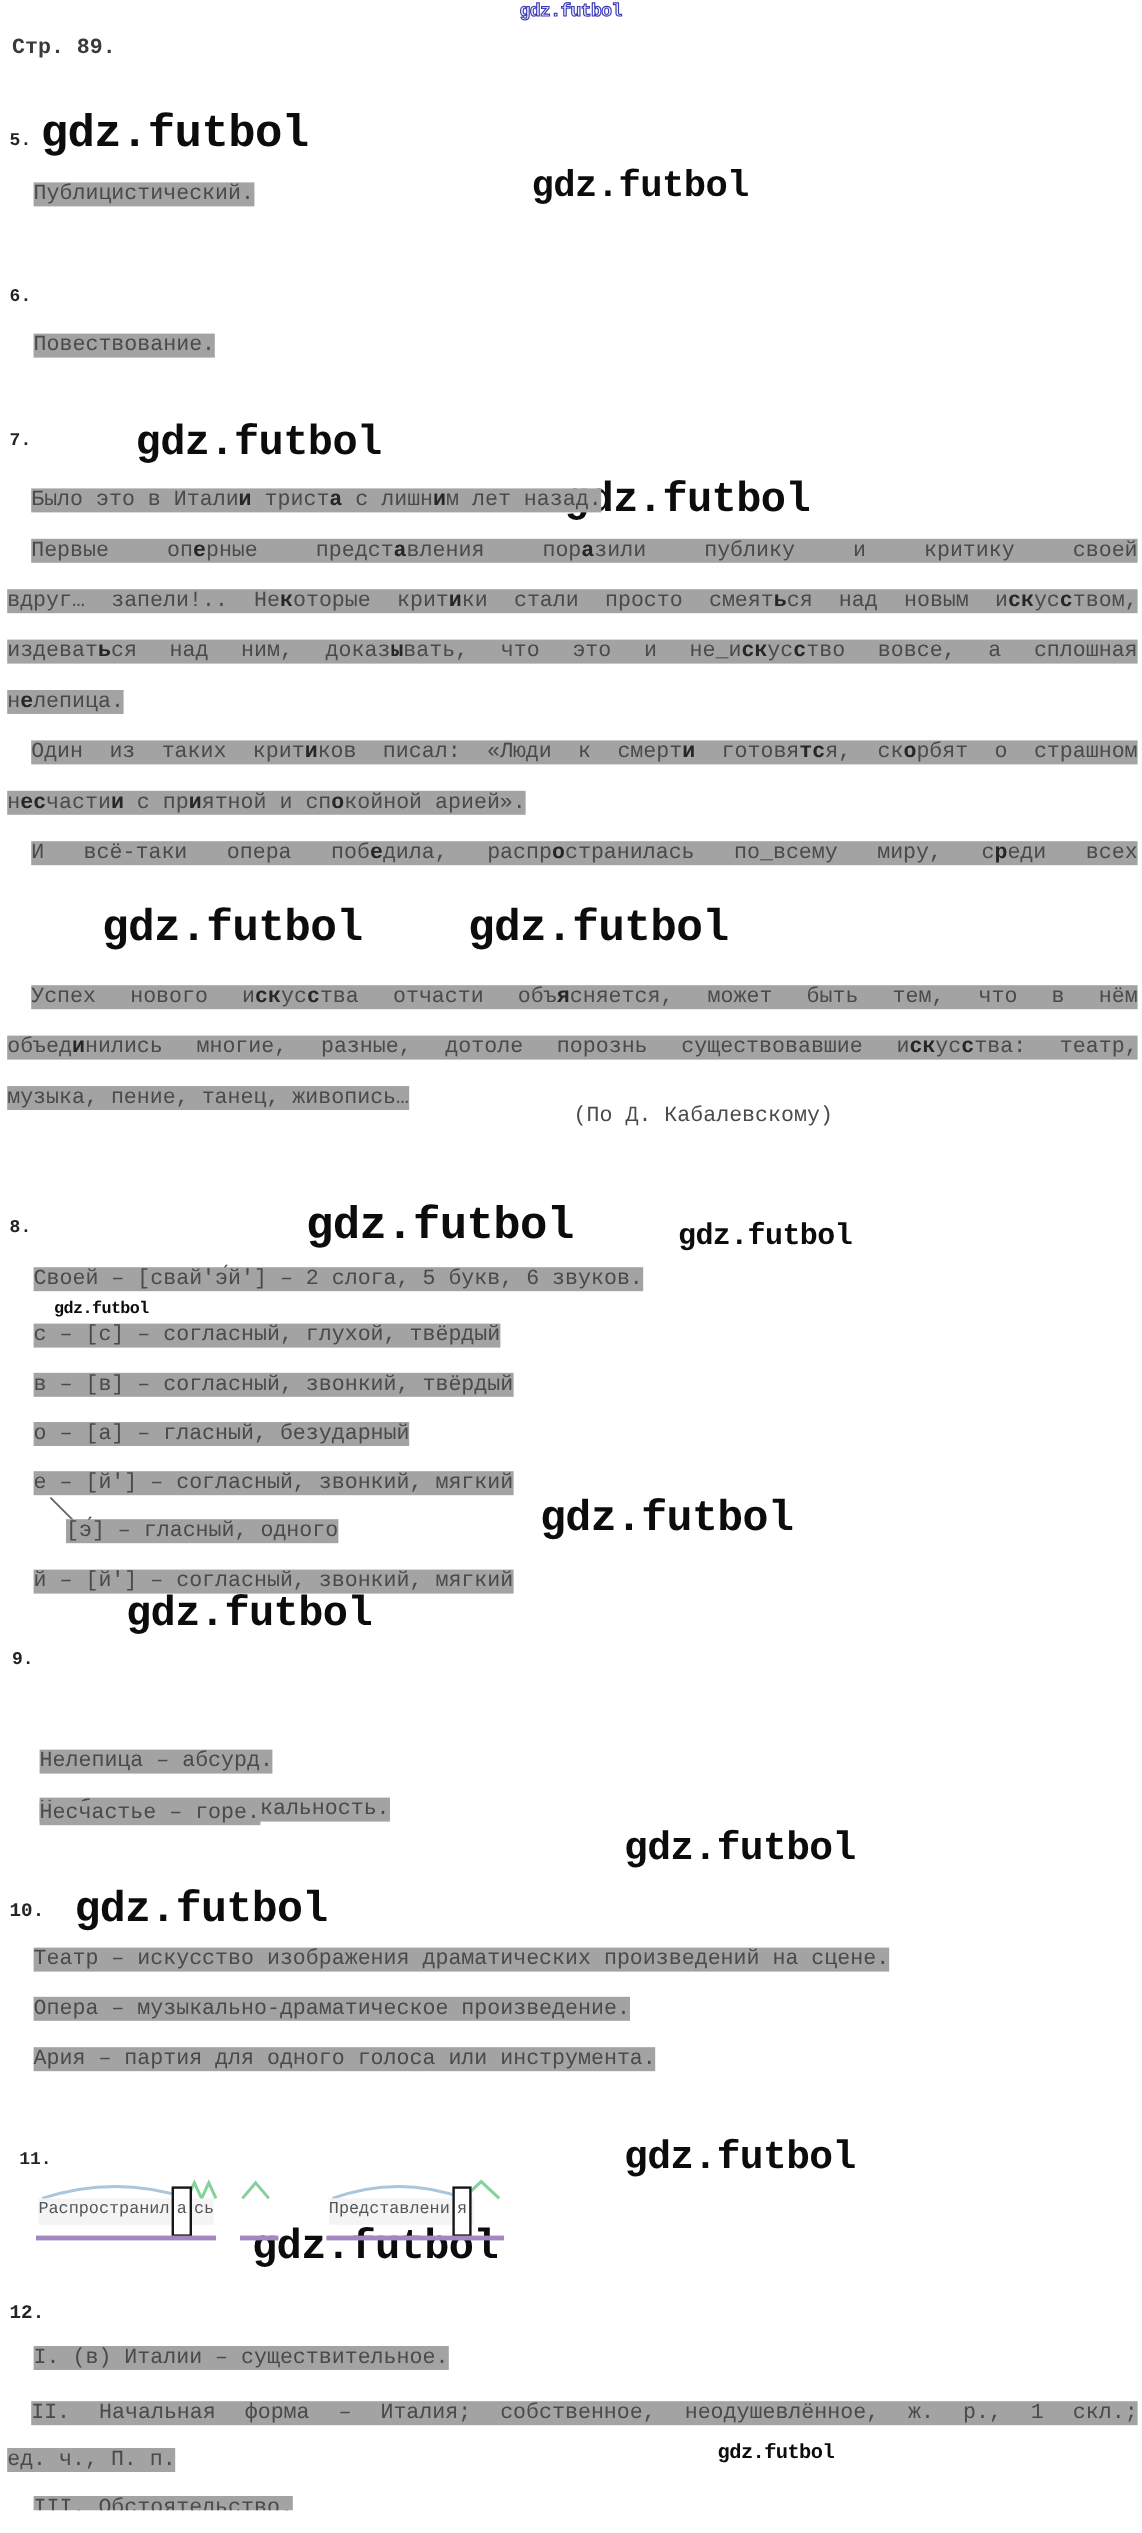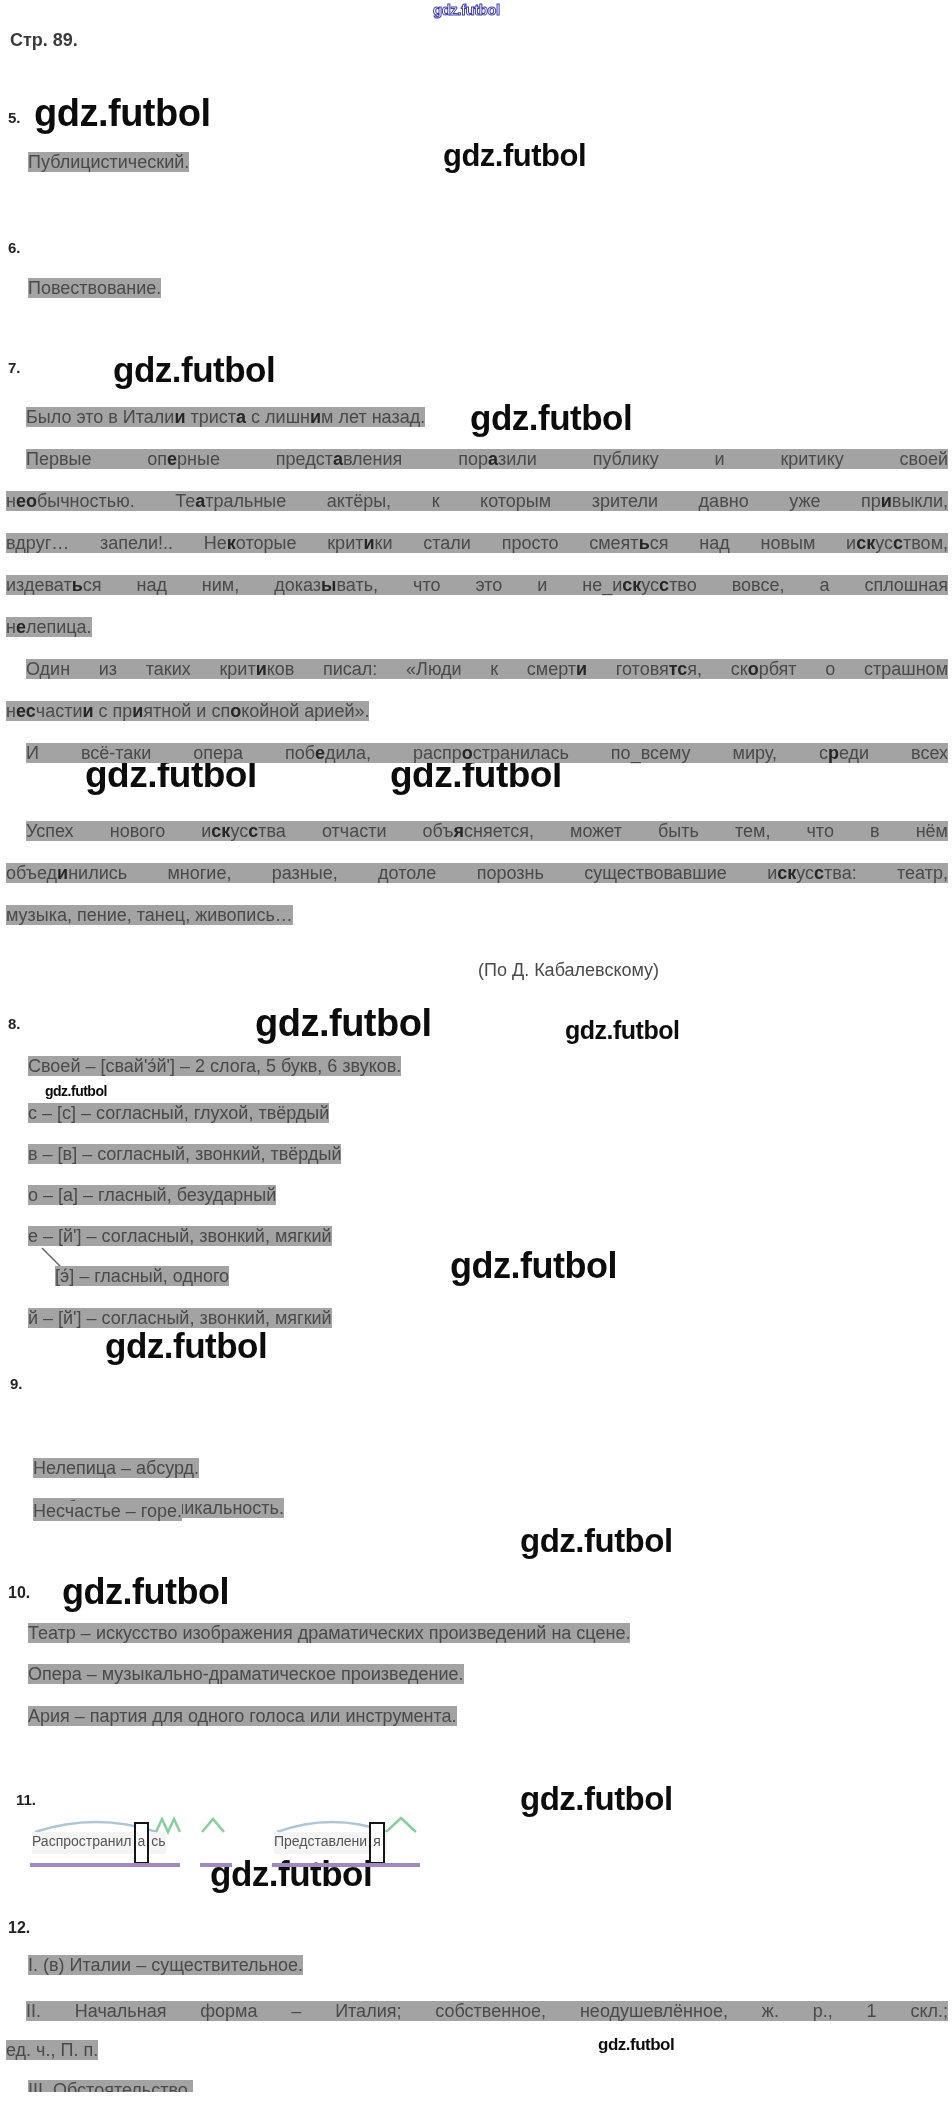--- a/index.html
+++ b/index.html
@@ -1,17 +1,17 @@
 <!DOCTYPE html>
 <html><head>
 <meta charset="utf-8">
 <style>
   html,body{margin:0;padding:0;background:#fff;}
   #page{position:relative;width:952px;height:2092px;background:#ffffff;overflow:hidden;
-        font-family:Liberation Sans, sans-serif;}
+        font-family:Liberation Mono, monospace;}
   .wm{position:absolute;font-weight:700;color:#0c0c0c;letter-spacing:-0.5px;white-space:nowrap;line-height:1;}
   .wm-outline{color:#ffffff;-webkit-text-stroke:1px #3d3db8;text-stroke:1px #3d3db8;}
   .num{position:absolute;font-weight:700;color:#242424;font-size:15px;line-height:1;}
   .txt{position:absolute;color:#4a4a4a;font-size:18px;white-space:nowrap;line-height:1.2;}
   .txt .bg,.line .bg{background:#a3a3a3;}
   b{font-weight:700;color:#262626;}
   .pagetitle{position:absolute;font-weight:700;color:#3a3a3a;font-size:18px;}
   .flow{position:absolute;left:6px;width:942px;color:#4a4a4a;font-size:18px;}
   .line{display:block;height:42px;line-height:42px;overflow:visible;}
   .j{text-align:justify;text-align-last:justify;}
@@ -52,34 +52,33 @@
   <div class="num" style="left:8px;top:110px;">5.</div>
   <div class="txt" style="left:28px;top:152px;"><span class="bg">Публицистический.</span></div>
 
   <div class="num" style="left:8px;top:240px;">6.</div>
   <div class="txt" style="left:28px;top:278px;"><span class="bg">Повествование.</span></div>
 
   <div class="num" style="left:8px;top:360px;">7.</div>
   <div class="flow" style="top:396px;">
     <div class="line ind"><span class="bg">Было это в Итали<b>и</b> трист<b>а</b> с лишн<b>и</b>м лет назад.</span></div>
     <div class="line ind j"><span class="bg">Первые оп<b>е</b>рные предст<b>а</b>вления пор<b>а</b>зили публику и критику своей</span></div>
-    <div class="line j"><span class="bg">н<b>ео</b>бычностью. Те<b>а</b>тральные актёры, к которым зрители давно уже пр<b>и</b>выкли,</span></div>
     <div class="line j"><span class="bg">вдруг… запели!.. Не<b>к</b>оторые крит<b>и</b>ки стали просто смеят<b>ь</b>ся над новым и<b>ск</b>ус<b>с</b>твом,</span></div>
     <div class="line j"><span class="bg">издеват<b>ь</b>ся над ним, доказ<b>ы</b>вать, что это и не_и<b>ск</b>ус<b>с</b>тво вовсе, а сплошная</span></div>
     <div class="line"><span class="bg">н<b>е</b>лепица.</span></div>
     <div class="line ind j"><span class="bg">Один из таких крит<b>и</b>ков писал: «Люди к смерт<b>и</b> готовя<b>тс</b>я, ск<b>о</b>рбят о страшном</span></div>
     <div class="line"><span class="bg">н<b>ес</b>части<b>и</b> с пр<b>и</b>ятной и сп<b>о</b>койной арией».</span></div>
     <div class="line ind j"><span class="bg">И всё-таки опера поб<b>е</b>дила, распр<b>о</b>странилась по_всему миру, с<b>р</b>еди всех</span></div>
   </div>
   <div class="flow" style="top:810px;">
     <div class="line ind j"><span class="bg">Успех нового и<b>ск</b>ус<b>с</b>тва отчасти объ<b>я</b>сняется, может быть тем, что в нём</span></div>
     <div class="line j"><span class="bg">объед<b>и</b>нились многие, разные, дотоле порознь существовавшие и<b>ск</b>ус<b>с</b>тва: театр,</span></div>
     <div class="line"><span class="bg">музыка, пение, танец, живопись…</span></div>
   </div>
-  <div class="attr" style="left:478px;top:960px;"><span class="bg">(По Д. Кабалевскому)</span></div>
+  <div class="attr" style="left:478px;top:920px;"><span class="bg">(По Д. Кабалевскому)</span></div>
 
   <div class="num" style="left:8px;top:1016px;">8.</div>
   <div class="txt" style="left:28px;top:1056px;"><span class="bg">Своей – [свай'э́й'] – 2 слога, 5 букв, 6 звуков.</span></div>
   <div class="txt" style="left:28px;top:1103px;"><span class="bg">с – [с] – согласный, глухой, твёрдый</span></div>
   <div class="txt" style="left:28px;top:1144px;text-align:center;"><span class="bg">в – [в] – согласный, звонкий, твёрдый</span></div>
   <div class="txt" style="left:28px;top:1185px;"><span class="bg">о – [а] – гласный, безударный</span></div>
   <div class="txt" style="left:28px;top:1226px;"><span class="bg">е – [й'] – согласный, звонкий, мягкий</span></div>
   <svg class="branch" style="left:36px;top:1246px;" width="40" height="30">
     <line x1="6" y1="2" x2="30" y2="26" stroke="#666" stroke-width="1.5"></line>
   </svg>

